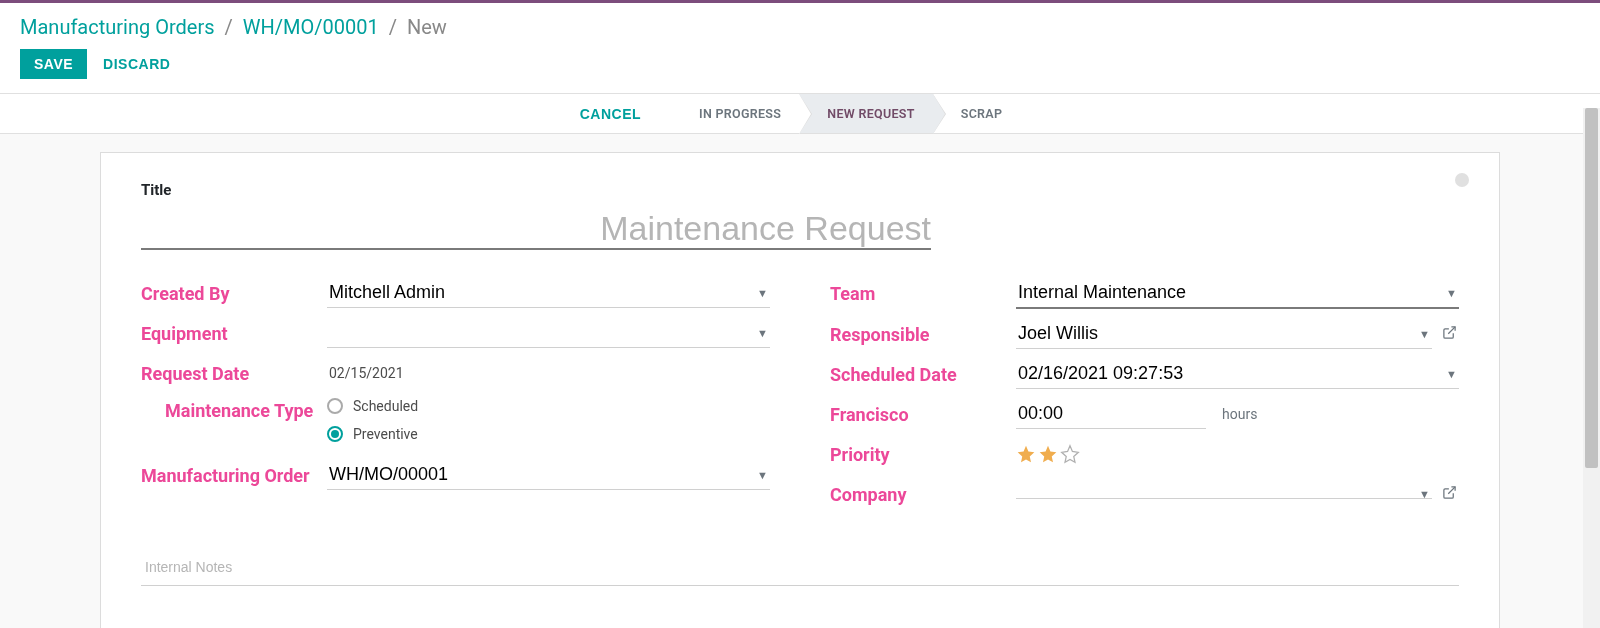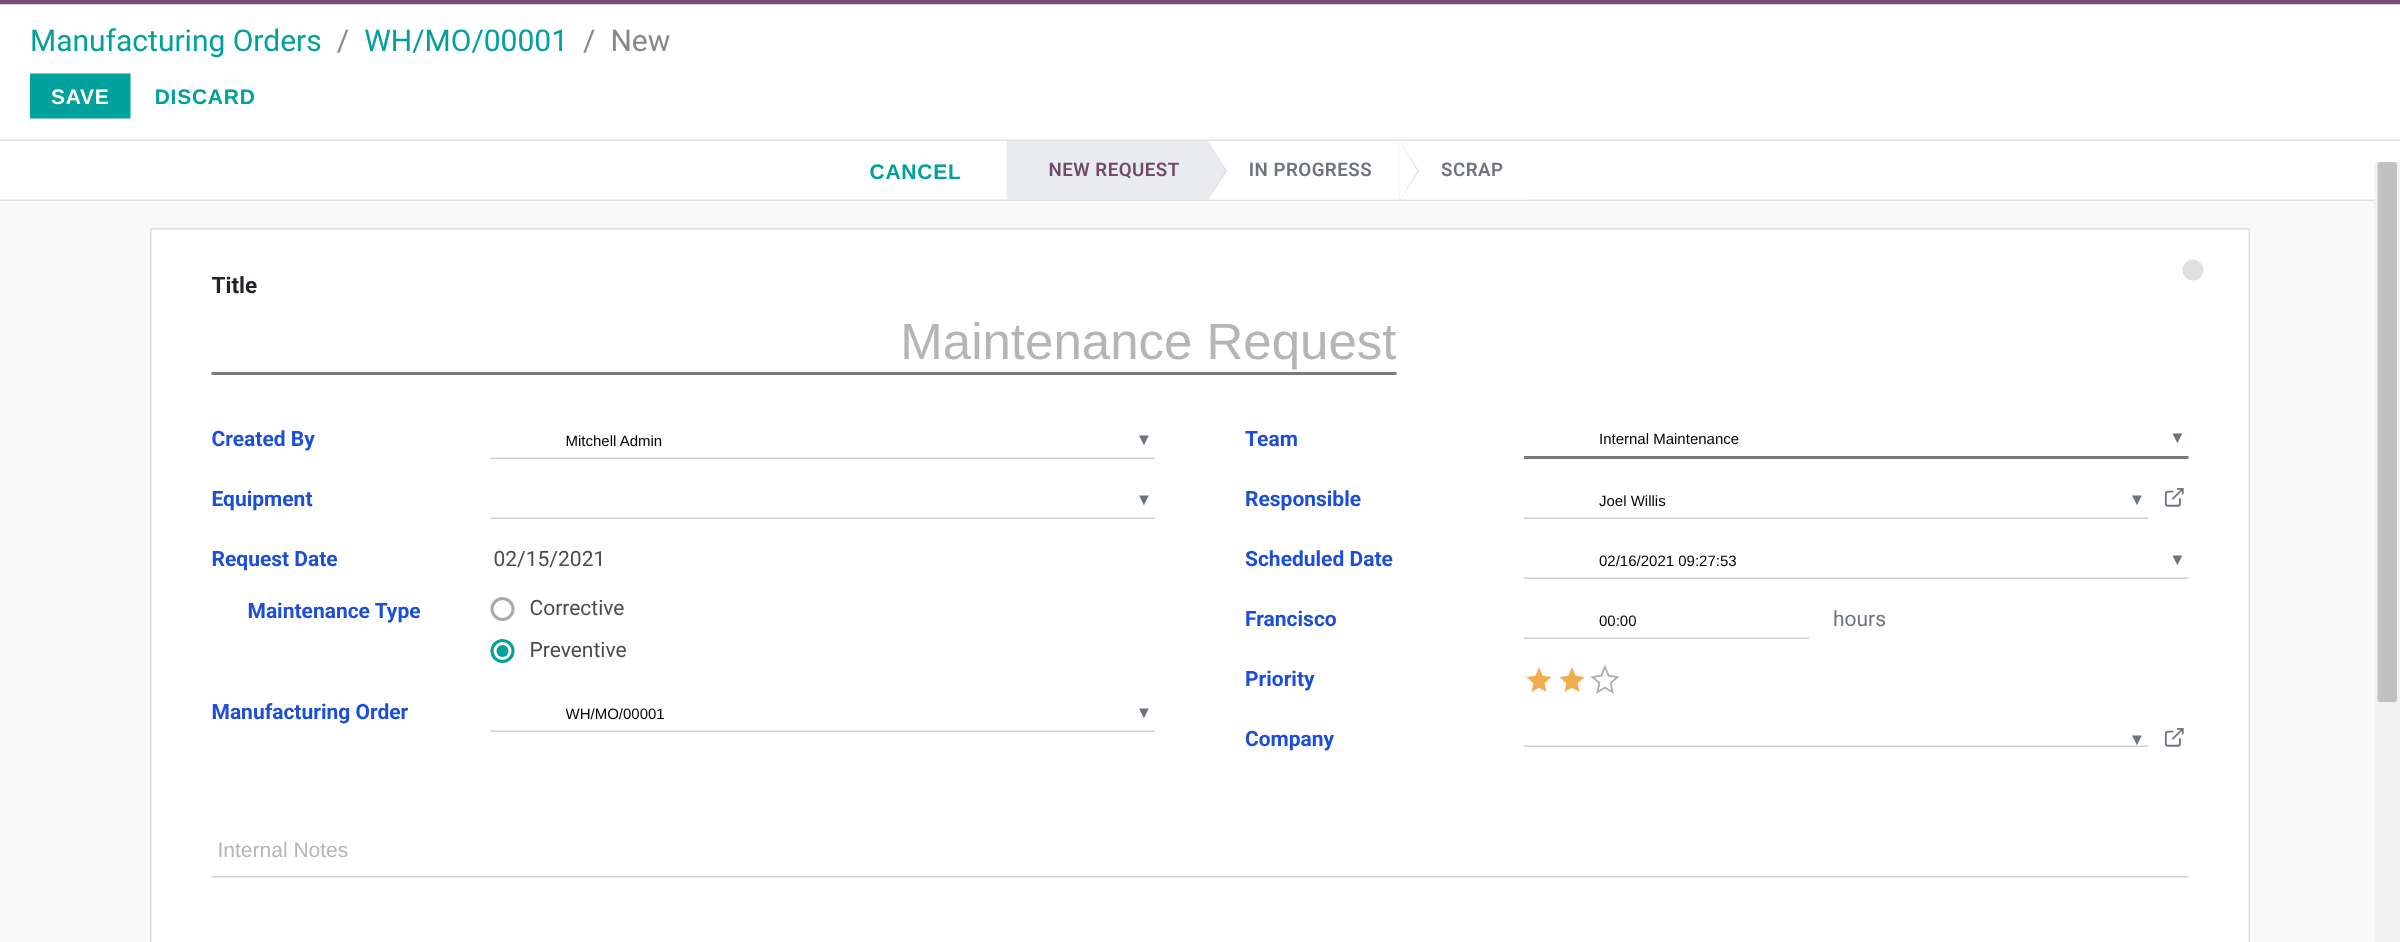--- a/index.html
+++ b/index.html
@@ -171,46 +171,45 @@
   }
   .col { flex: 1; }
   .frow {
     display: flex;
     align-items: center;
     margin-bottom: 10px;
     min-height: 30px;
   }
   .flabel {
     width: 186px;
-    font-size: 14px;
+    font-size: 18px;
     font-weight: 700;
-    color: #1d4ed8;
+    color: #ec4899;
     flex-shrink: 0;
   }
   .fval {
     flex: 1;
     display: flex;
     align-items: center;
     gap: 8px;
   }
   .m2o-wrap {
     flex: 1;
     position: relative;
     border-bottom: 1px solid #d0d0d0;
     padding: 4px 0;
   }
   .m2o-wrap.dark { border-bottom: 2px solid #7a7a7a; }
   .m2o-wrap input {
     border: none;
     width: 100%;
-    font-size: 10px;
+    font-size: 18px;
     padding: 0 20px 0 2px;
     outline: none;
     background: transparent;
-    margin-left: 48px;
   }
   .caret {
     position: absolute;
     right: 2px;
     top: 50%;
     transform: translateY(-50%);
     font-size: 11px;
     color: #6c757d;
     pointer-events: none;
   }
@@ -295,22 +294,22 @@
 </div>
 
 <div class="actions-row">
   <button class="btn-save">SAVE</button>
   <button class="btn-discard">DISCARD</button>
 </div>
 
 <div class="statusbar">
   <button class="btn-cancel">CANCEL</button>
   <div class="stages">
+    <div class="stage">IN PROGRESS</div>
     <div class="stage active">NEW REQUEST</div>
-    <div class="stage">IN PROGRESS</div>
     <div class="stage">SCRAP</div>
   </div>
 </div>
 
 <div class="form-area">
   <div class="sheet">
     <div class="kanban-dot"></div>
 
     <label class="title-label">Title</label>
     <input class="title-input" placeholder="Maintenance Request" style="">
@@ -344,21 +343,21 @@
             <span class="static-text">02/15/2021</span>
           </div>
         </div>
 
         <div class="frow" style="align-items:flex-start;">
           <div class="flabel" style="padding-top:2px;padding-left:24px;">Maintenance Type</div>
           <div class="fval">
             <div class="radio-row">
               <label class="radio-opt">
                 <span class="radio-circle"></span>
-                <span>Corrective</span>
+                <span>Scheduled</span>
               </label>
               <label class="radio-opt">
                 <span class="radio-circle checked">
                     <span class="radio-dot"></span>
                   </span>
                 <span>Preventive</span>
               </label>
             </div>
           </div>
         </div>

